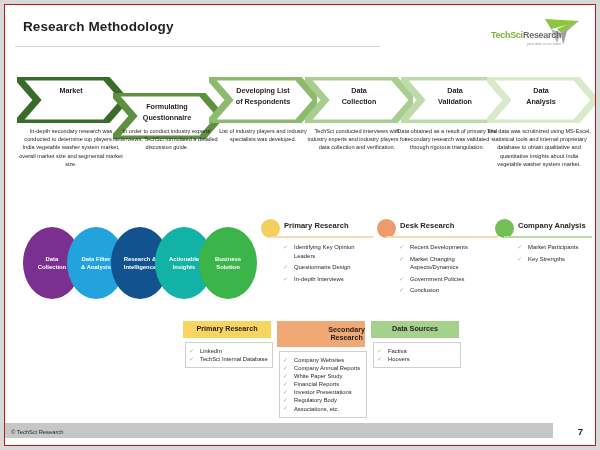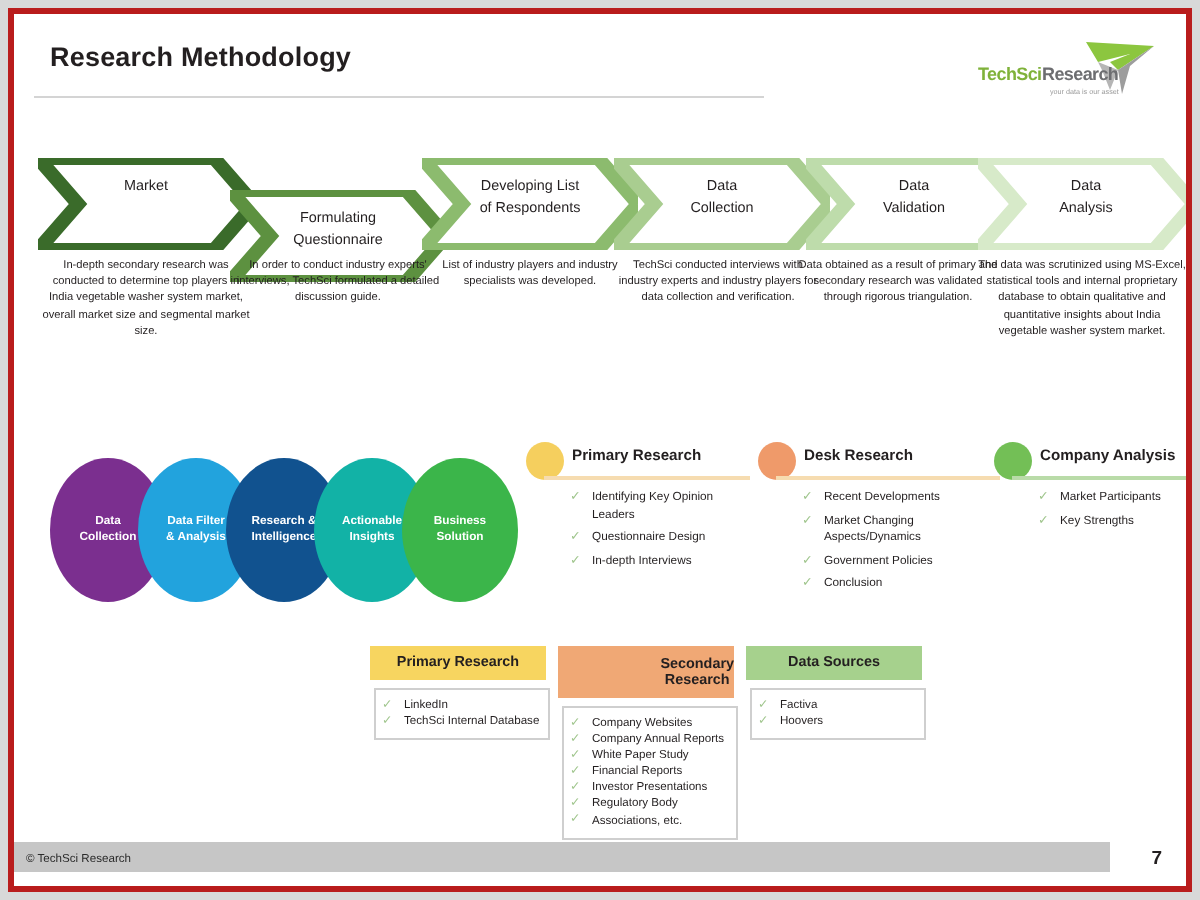--- a/index.html
+++ b/index.html
@@ -6,21 +6,21 @@
   body{
     width:600px;height:450px;
     background:#d8d8d8;
     font-family:"Liberation Sans", sans-serif;
     overflow:hidden;
   }
   .slide{
     position:absolute;left:4px;top:4px;
     width:592px;height:442px;
     background:#ffffff;
-    border:3px solid #b91c1c;
+    border:1px solid #b91c1c;
     box-sizing:border-box;
     overflow:hidden;
   }
 
   
   .page-title{
     position:absolute;left:18px;top:14px;
     font-size:13.5px;font-weight:bold;color:#231f20;
     letter-spacing:.1px;
   }
@@ -34,21 +34,21 @@
   .logo svg{display:block;}
 
   
   .chev-band{position:absolute;left:12px;top:72px;width:572px;height:46px;}
   .chev{
     position:absolute;top:0;height:46px;
   }
   .chev svg{position:absolute;left:0;top:0;}
   .chev-label{
     position:absolute;left:0;right:0;top:9px;
-    text-align:center;font-size:7.2px;font-weight:normal;color:#231f20;
+    text-align:center;font-size:7.2px;font-weight:bold;color:#231f20;
     line-height:10.5px;
   }
   .chev-label span{display:block;}
 
   .desc{
     position:absolute;top:122px;
     text-align:center;font-size:5.6px;line-height:8.2px;color:#231f20;
   }
 
   

